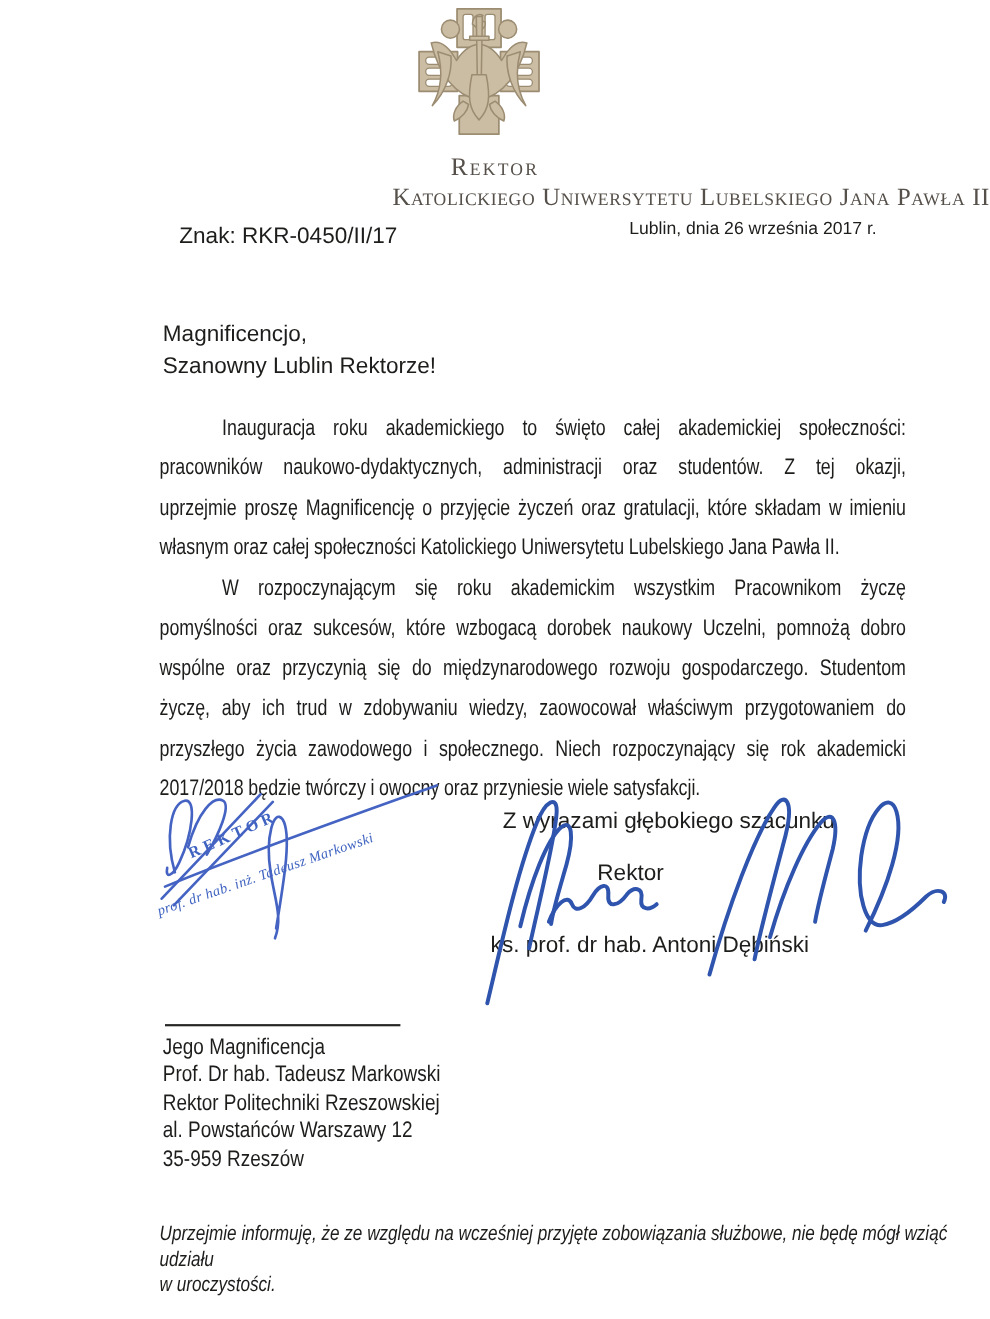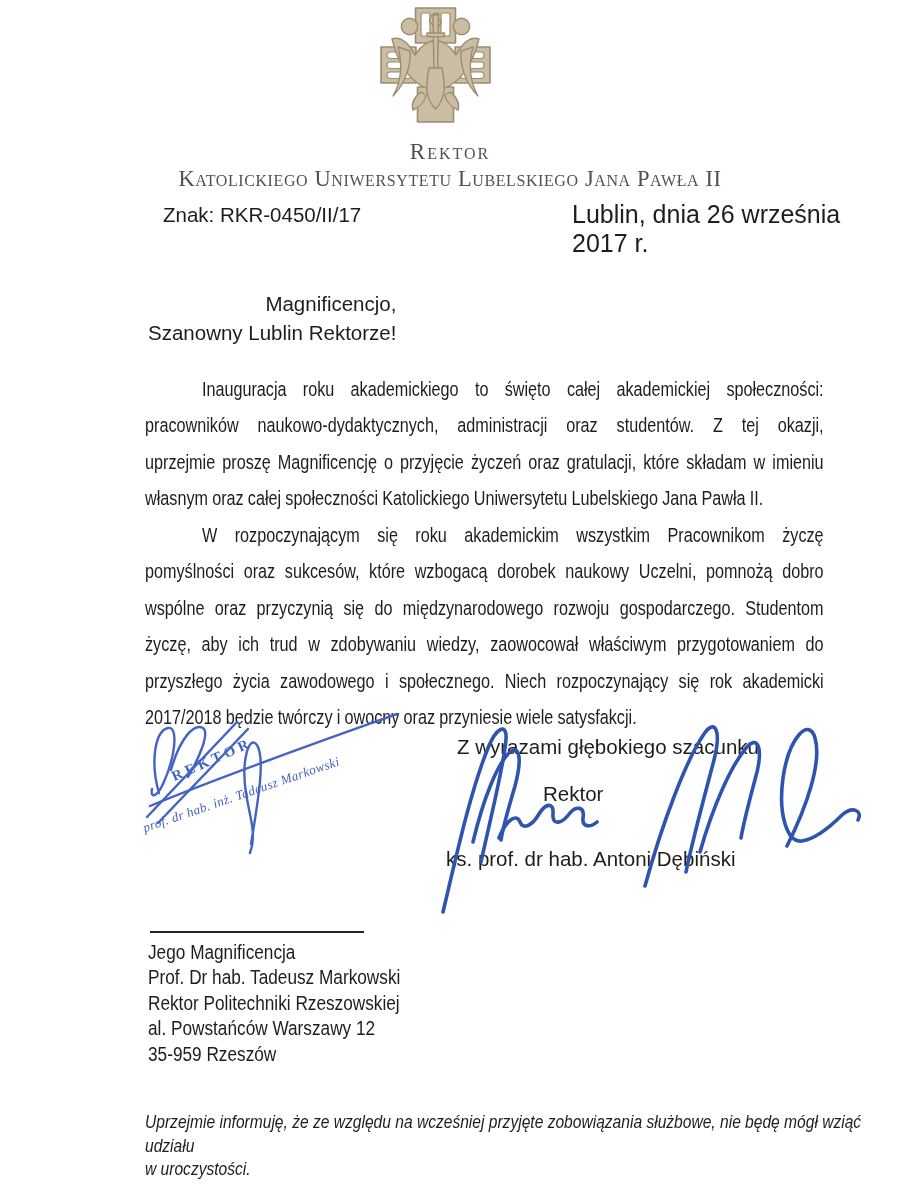--- a/index.html
+++ b/index.html
@@ -8,25 +8,25 @@
     font-family:"Liberation Sans",sans-serif;color:#1d1d1b;overflow:hidden;
   }
   .abs{position:absolute;}
   
   .crest{left:379px;top:6px;width:113px;height:118px;}
   .sc{
     font-family:"Liberation Serif",serif;font-variant:small-caps;
     color:#56504a;left:0;width:900px;text-align:center;
   }
   .h-title{top:139px;font-size:23px;letter-spacing:2px;}
-  .h-inst{top:166px;font-size:22.5px;letter-spacing:.6px;}
+  .h-inst{top:166px;font-size:22.5px;letter-spacing:.6px;text-align:right;}
   .ref{left:163px;top:203px;font-size:20.5px;}
-  .dateline{left:572px;top:200px;font-size:25px;}
+  .dateline{left:572px;top:200px;font-size:16px;}
   
-  .salutation{left:148px;top:290px;font-size:20.5px;line-height:28.5px;text-align:right;}
+  .salutation{left:148px;top:290px;font-size:20.5px;line-height:28.5px;}
   
   .bodytext{
     left:145px;top:371px;width:859px;transform:scaleX(.79);transform-origin:0 0;
     font-size:20.5px;word-spacing:-.4px;
   }
   .jl{height:36.45px;line-height:36.45px;text-align:justify;text-align-last:justify;white-space:normal;}
   .jl.ind{text-indent:72px;}
   .jl.end{text-align-last:left;}
   
   .val{left:457px;top:735px;font-size:20.5px;}

